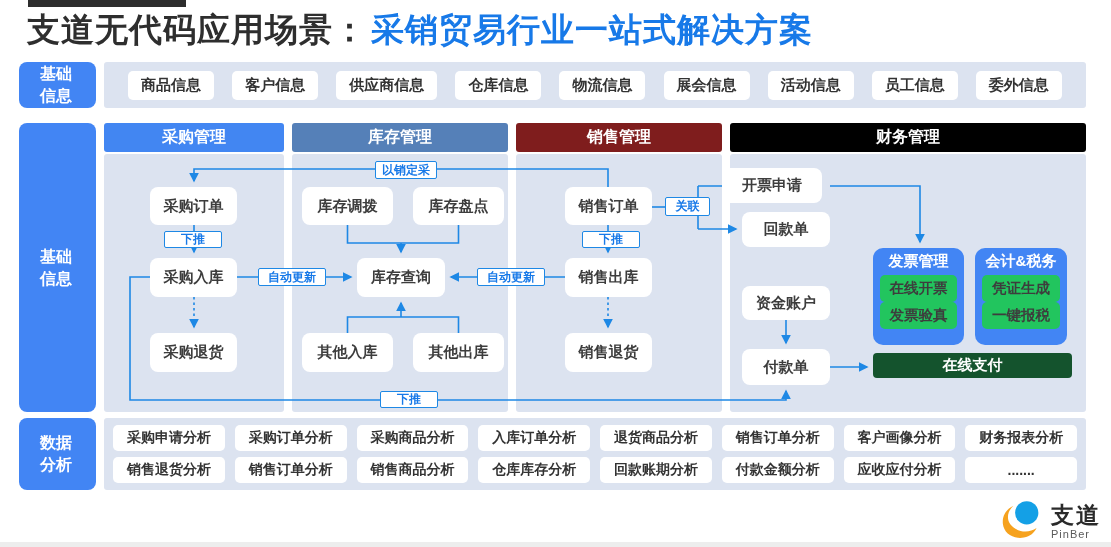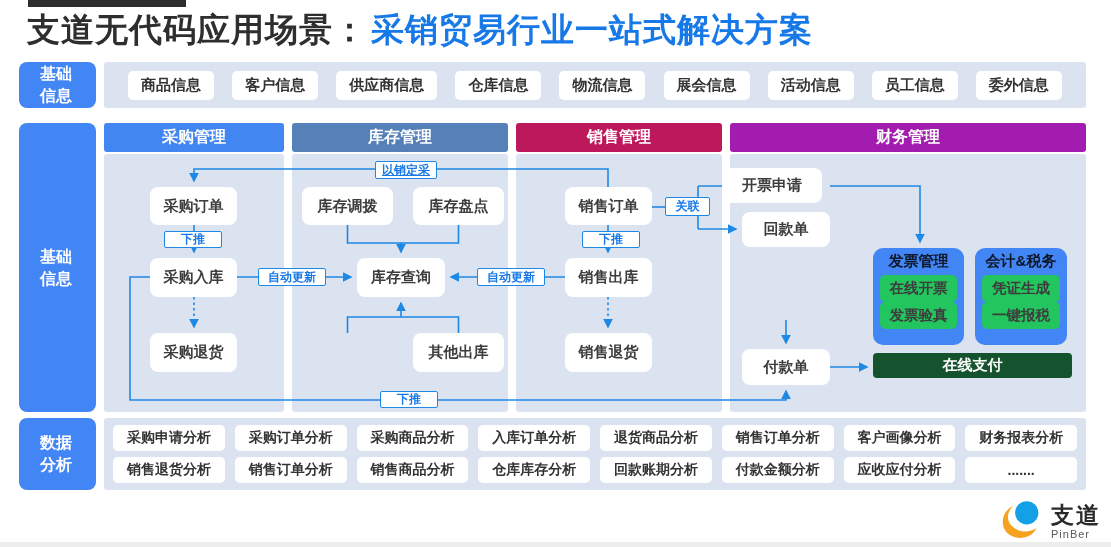--- a/index.html
+++ b/index.html
@@ -29,39 +29,39 @@
   .chip-sm { background:#fff; border-radius:5px; font-size:14px; font-weight:600; color:#333;
              display:flex; align-items:center; justify-content:center; white-space:nowrap; }
 
   
   .col-header { position:absolute; top:123px; height:29px; border-radius:3px; color:#fff;
                 display:flex; align-items:center; justify-content:center; font-size:16px; font-weight:600; z-index:1; }
   .col-body { position:absolute; top:154px; height:258px; background:#dce3f0; border-radius:3px; z-index:1; }
 
   .hdr-purchase { left:104px; width:180px; background:#4286f2; }
   .hdr-inventory{ left:292px; width:216px; background:#5580b8; }
-  .hdr-sales    { left:516px; width:206px; background:#be185d; }
-  .hdr-finance  { left:730px; width:356px; background:#a21caf; }
+  .hdr-sales    { left:516px; width:206px; background:#7f1d1d; }
+  .hdr-finance  { left:730px; width:356px; background:#000000; }
   .bdy-purchase { left:104px; width:180px; }
   .bdy-inventory{ left:292px; width:216px; }
   .bdy-sales    { left:516px; width:206px; }
   .bdy-finance  { left:730px; width:356px; }
 
   
   .node { position:absolute; background:#fff; border-radius:8px; color:#3d3d3d;
           display:flex; align-items:center; justify-content:center;
           font-size:15px; font-weight:600; z-index:3; white-space:nowrap; }
 
   .conn-label { position:absolute; background:#fff; border:1.5px solid #1e88e5; border-radius:2px;
                 color:#1779e8; font-size:12px; font-weight:700; display:flex; align-items:center;
                 justify-content:center; z-index:4; white-space:nowrap; }
 
   .group { position:absolute; background:#4285f4; border-radius:10px; z-index:3; padding:0 7px; }
   .group-title { height:27px; display:flex; align-items:center; justify-content:center;
-                 color:#0f172a; font-size:15px; font-weight:600; }
+                 color:#ffffff; font-size:15px; font-weight:600; }
   .group-item { background:#22c55e; border-radius:5px; height:27px; margin-bottom:0;
                 display:flex; align-items:center; justify-content:center;
                 font-size:14.5px; font-weight:600; color:#3d3d3d; white-space:nowrap; }
   .pay-bar { position:absolute; background:#14532d; border-radius:4px; color:#fff;
              display:flex; align-items:center; justify-content:center;
              font-size:15px; font-weight:600; z-index:3; }
 
   svg.wires { position:absolute; left:0; top:0; z-index:2; pointer-events:none; }
 
   
@@ -153,43 +153,45 @@
     </g>
   </svg>
 
   <div class="node" style="left:150px;top:187px;width:87px;height:38px;">采购订单</div>
   <div class="node" style="left:150px;top:258px;width:87px;height:39px;">采购入库</div>
   <div class="node" style="left:150px;top:333px;width:87px;height:39px;">采购退货</div>
 
   <div class="node" style="left:302px;top:187px;width:91px;height:38px;">库存调拨</div>
   <div class="node" style="left:413px;top:187px;width:91px;height:38px;">库存盘点</div>
   <div class="node" style="left:357px;top:258px;width:88px;height:39px;">库存查询</div>
+  <div class="node" style="left:302px;top:333px;width:91px;height:39px;">其他入库</div>
   <div class="node" style="left:413px;top:333px;width:91px;height:39px;">其他出库</div>
 
   <div class="node" style="left:565px;top:187px;width:87px;height:38px;">销售订单</div>
   <div class="node" style="left:565px;top:258px;width:87px;height:39px;">销售出库</div>
   <div class="node" style="left:565px;top:333px;width:87px;height:39px;">销售退货</div>
 
   <div class="node" style="left:722px;top:168px;width:100px;height:35px;">开票申请</div>
   <div class="node" style="left:742px;top:212px;width:88px;height:35px;">回款单</div>
+  <div class="node" style="left:742px;top:286px;width:88px;height:34px;">资金账户</div>
   <div class="node" style="left:742px;top:349px;width:88px;height:36px;">付款单</div>
 
   <div class="group" style="left:873px;top:248px;width:91px;height:97px;">
     <div class="group-title">发票管理</div>
     <div class="group-item">在线开票</div>
     <div class="group-item">发票验真</div>
   </div>
   <div class="group" style="left:975px;top:248px;width:92px;height:97px;">
     <div class="group-title">会计&amp;税务</div>
     <div class="group-item">凭证生成</div>
     <div class="group-item">一键报税</div>
   </div>
   <div class="pay-bar" style="left:873px;top:353px;width:199px;height:25px;">在线支付</div>
 
-  <div class="conn-label" style="left:375px;top:161px;width:62px;height:18px;text-decoration:underline;">以销定采</div>
+  <div class="conn-label" style="left:375px;top:161px;width:62px;height:18px;">以销定采</div>
   <div class="conn-label" style="left:164px;top:231px;width:58px;height:17px;">下推</div>
   <div class="conn-label" style="left:582px;top:231px;width:58px;height:17px;">下推</div>
   <div class="conn-label" style="left:380px;top:391px;width:58px;height:17px;">下推</div>
   <div class="conn-label" style="left:258px;top:268px;width:68px;height:18px;">自动更新</div>
   <div class="conn-label" style="left:477px;top:268px;width:68px;height:18px;">自动更新</div>
   <div class="conn-label" style="left:665px;top:197px;width:45px;height:19px;">关联</div>
 
   <div class="side-label" style="top:418px;height:72px;">
     <span class="wrap2">数据分析</span>
   </div>

